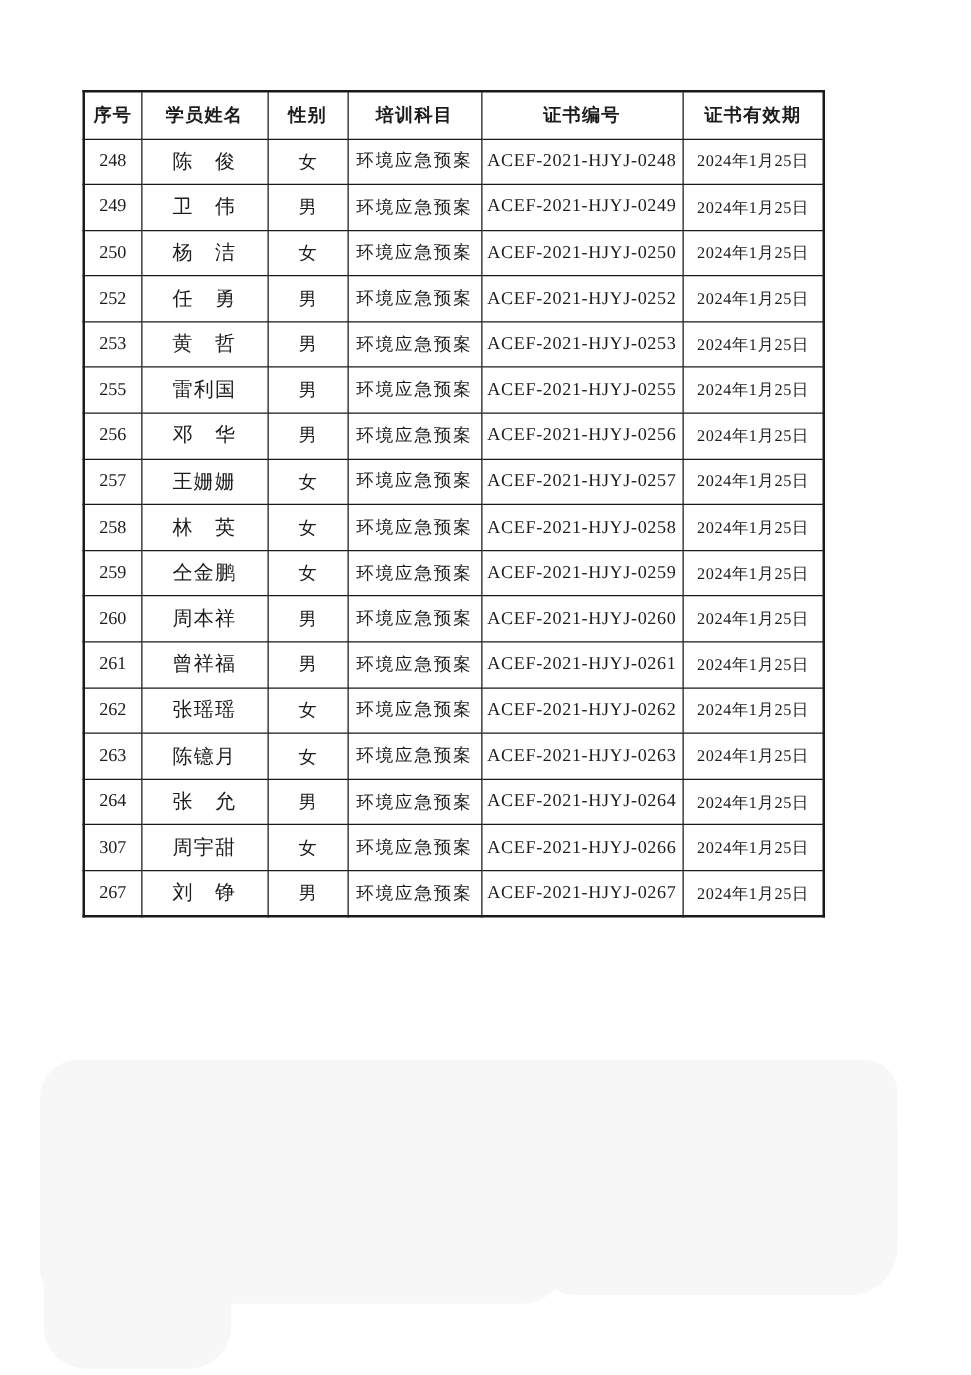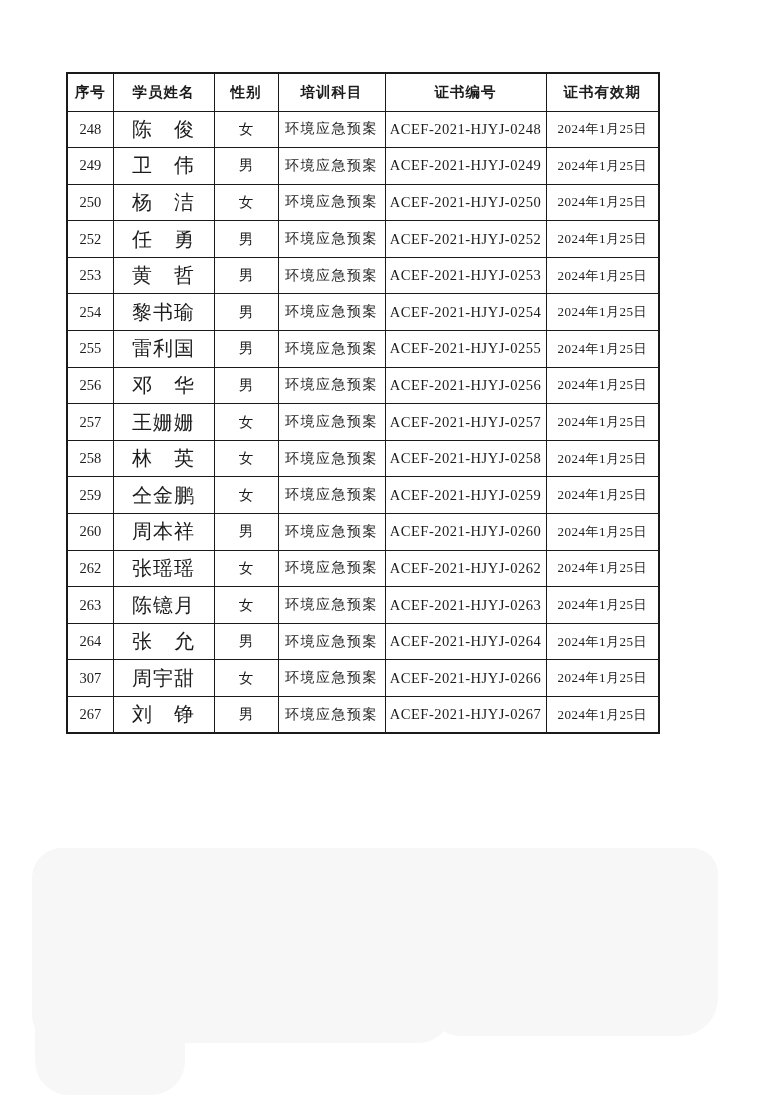--- a/index.html
+++ b/index.html
@@ -43,21 +43,21 @@
   }
   table.cert-table tbody tr {
     height: 36.6px;
   }
   table.cert-table th {
     font-size: 14.5px;
     font-weight: bold;
     letter-spacing: 1px;
   }
   td.c-serial   { font-size: 14.5px; }
-  td.c-name     { font-size: 20px; letter-spacing: 1px; }
+  td.c-name     { font-size: 16px; letter-spacing: 1px; }
   td.c-gender   { font-size: 14.5px; }
   td.c-subject  { font-size: 14px; letter-spacing: 1.5px; }
   td.c-cert     { font-size: 14.5px; letter-spacing: 0.5px; font-family: Liberation Serif, serif; }
   td.c-valid    { font-size: 13px; letter-spacing: 0.5px; }
 
   
   .erased {
     position: absolute;
     background: var(--erased-color, #f7f7f7);
   }
@@ -137,28 +137,20 @@
         </tr>
         <tr>
           <td class="c-serial">253</td>
           <td class="c-name">黄　哲</td>
           <td class="c-gender">男</td>
           <td class="c-subject">环境应急预案</td>
           <td class="c-cert">ACEF-2021-HJYJ-0253</td>
           <td class="c-valid">2024年1月25日</td>
         </tr>
         <tr>
-          <td class="c-serial">254</td>
-          <td class="c-name">黎书瑜</td>
-          <td class="c-gender">男</td>
-          <td class="c-subject">环境应急预案</td>
-          <td class="c-cert">ACEF-2021-HJYJ-0254</td>
-          <td class="c-valid">2024年1月25日</td>
-        </tr>
-        <tr>
           <td class="c-serial">255</td>
           <td class="c-name">雷利国</td>
           <td class="c-gender">男</td>
           <td class="c-subject">环境应急预案</td>
           <td class="c-cert">ACEF-2021-HJYJ-0255</td>
           <td class="c-valid">2024年1月25日</td>
         </tr>
         <tr>
           <td class="c-serial">256</td>
           <td class="c-name">邓　华</td>
@@ -190,20 +182,28 @@
           <td class="c-subject">环境应急预案</td>
           <td class="c-cert">ACEF-2021-HJYJ-0259</td>
           <td class="c-valid">2024年1月25日</td>
         </tr>
         <tr>
           <td class="c-serial">260</td>
           <td class="c-name">周本祥</td>
           <td class="c-gender">男</td>
           <td class="c-subject">环境应急预案</td>
           <td class="c-cert">ACEF-2021-HJYJ-0260</td>
+          <td class="c-valid">2024年1月25日</td>
+        </tr>
+        <tr>
+          <td class="c-serial">261</td>
+          <td class="c-name">曾祥福</td>
+          <td class="c-gender">男</td>
+          <td class="c-subject">环境应急预案</td>
+          <td class="c-cert">ACEF-2021-HJYJ-0261</td>
           <td class="c-valid">2024年1月25日</td>
         </tr>
         <tr>
           <td class="c-serial">262</td>
           <td class="c-name">张瑶瑶</td>
           <td class="c-gender">女</td>
           <td class="c-subject">环境应急预案</td>
           <td class="c-cert">ACEF-2021-HJYJ-0262</td>
           <td class="c-valid">2024年1月25日</td>
         </tr>

